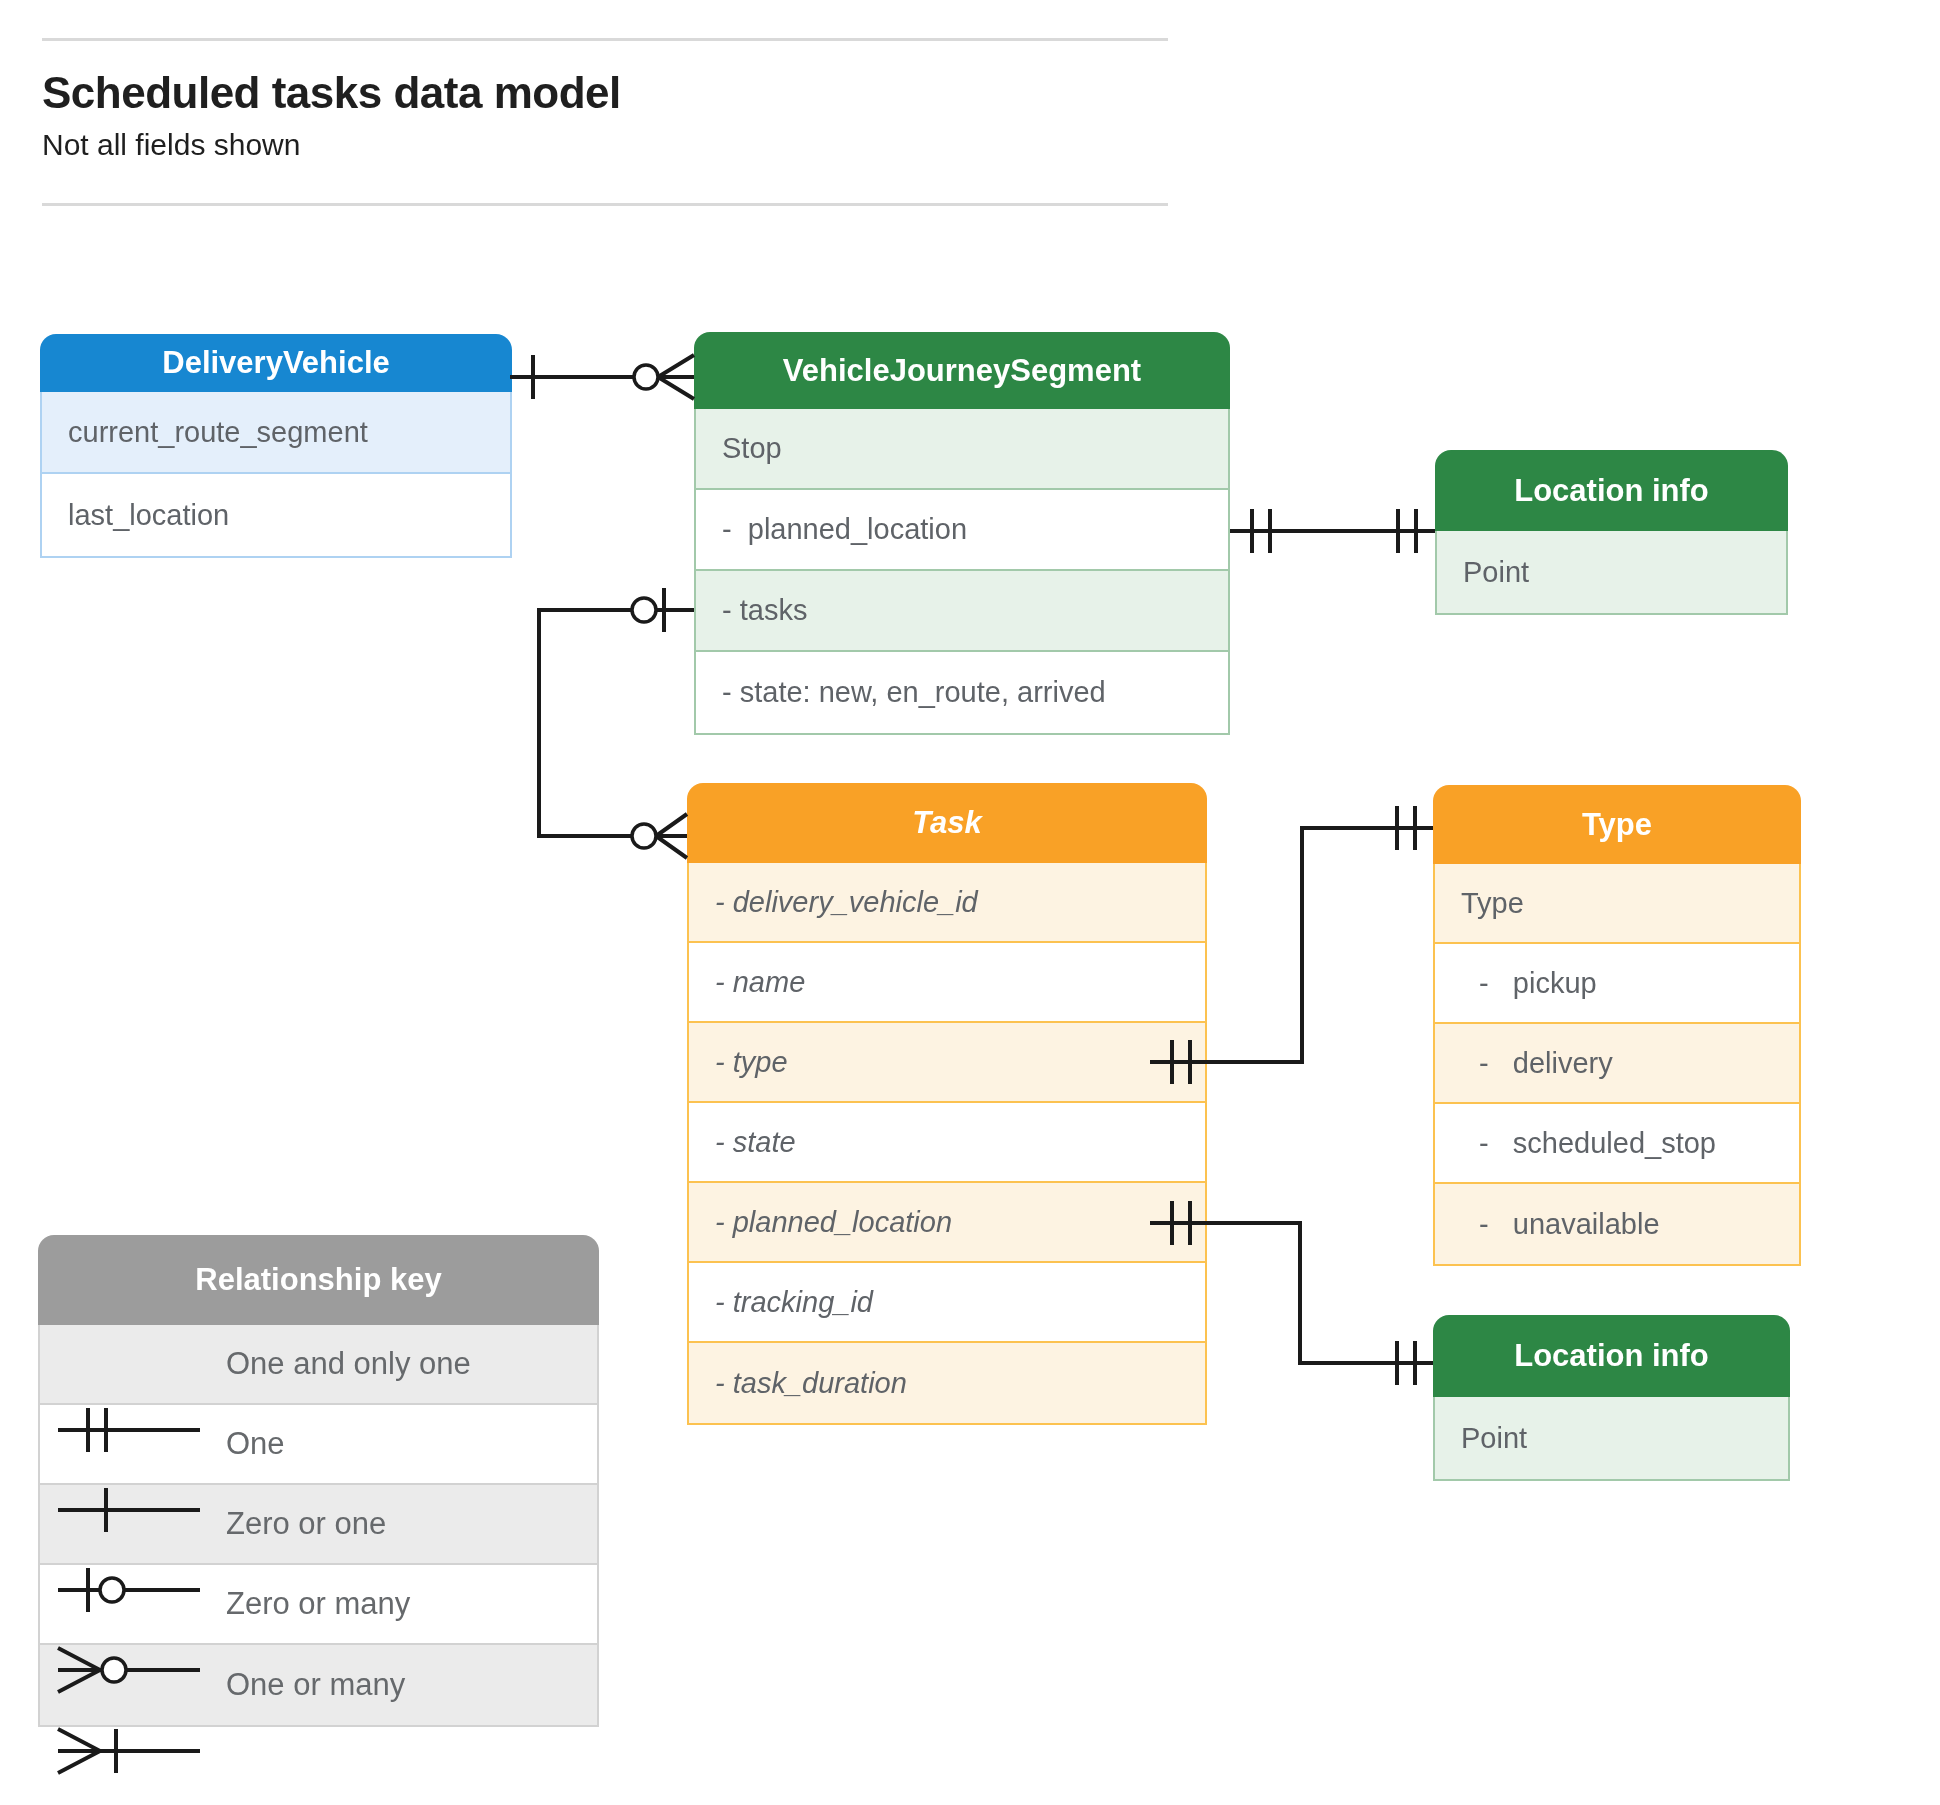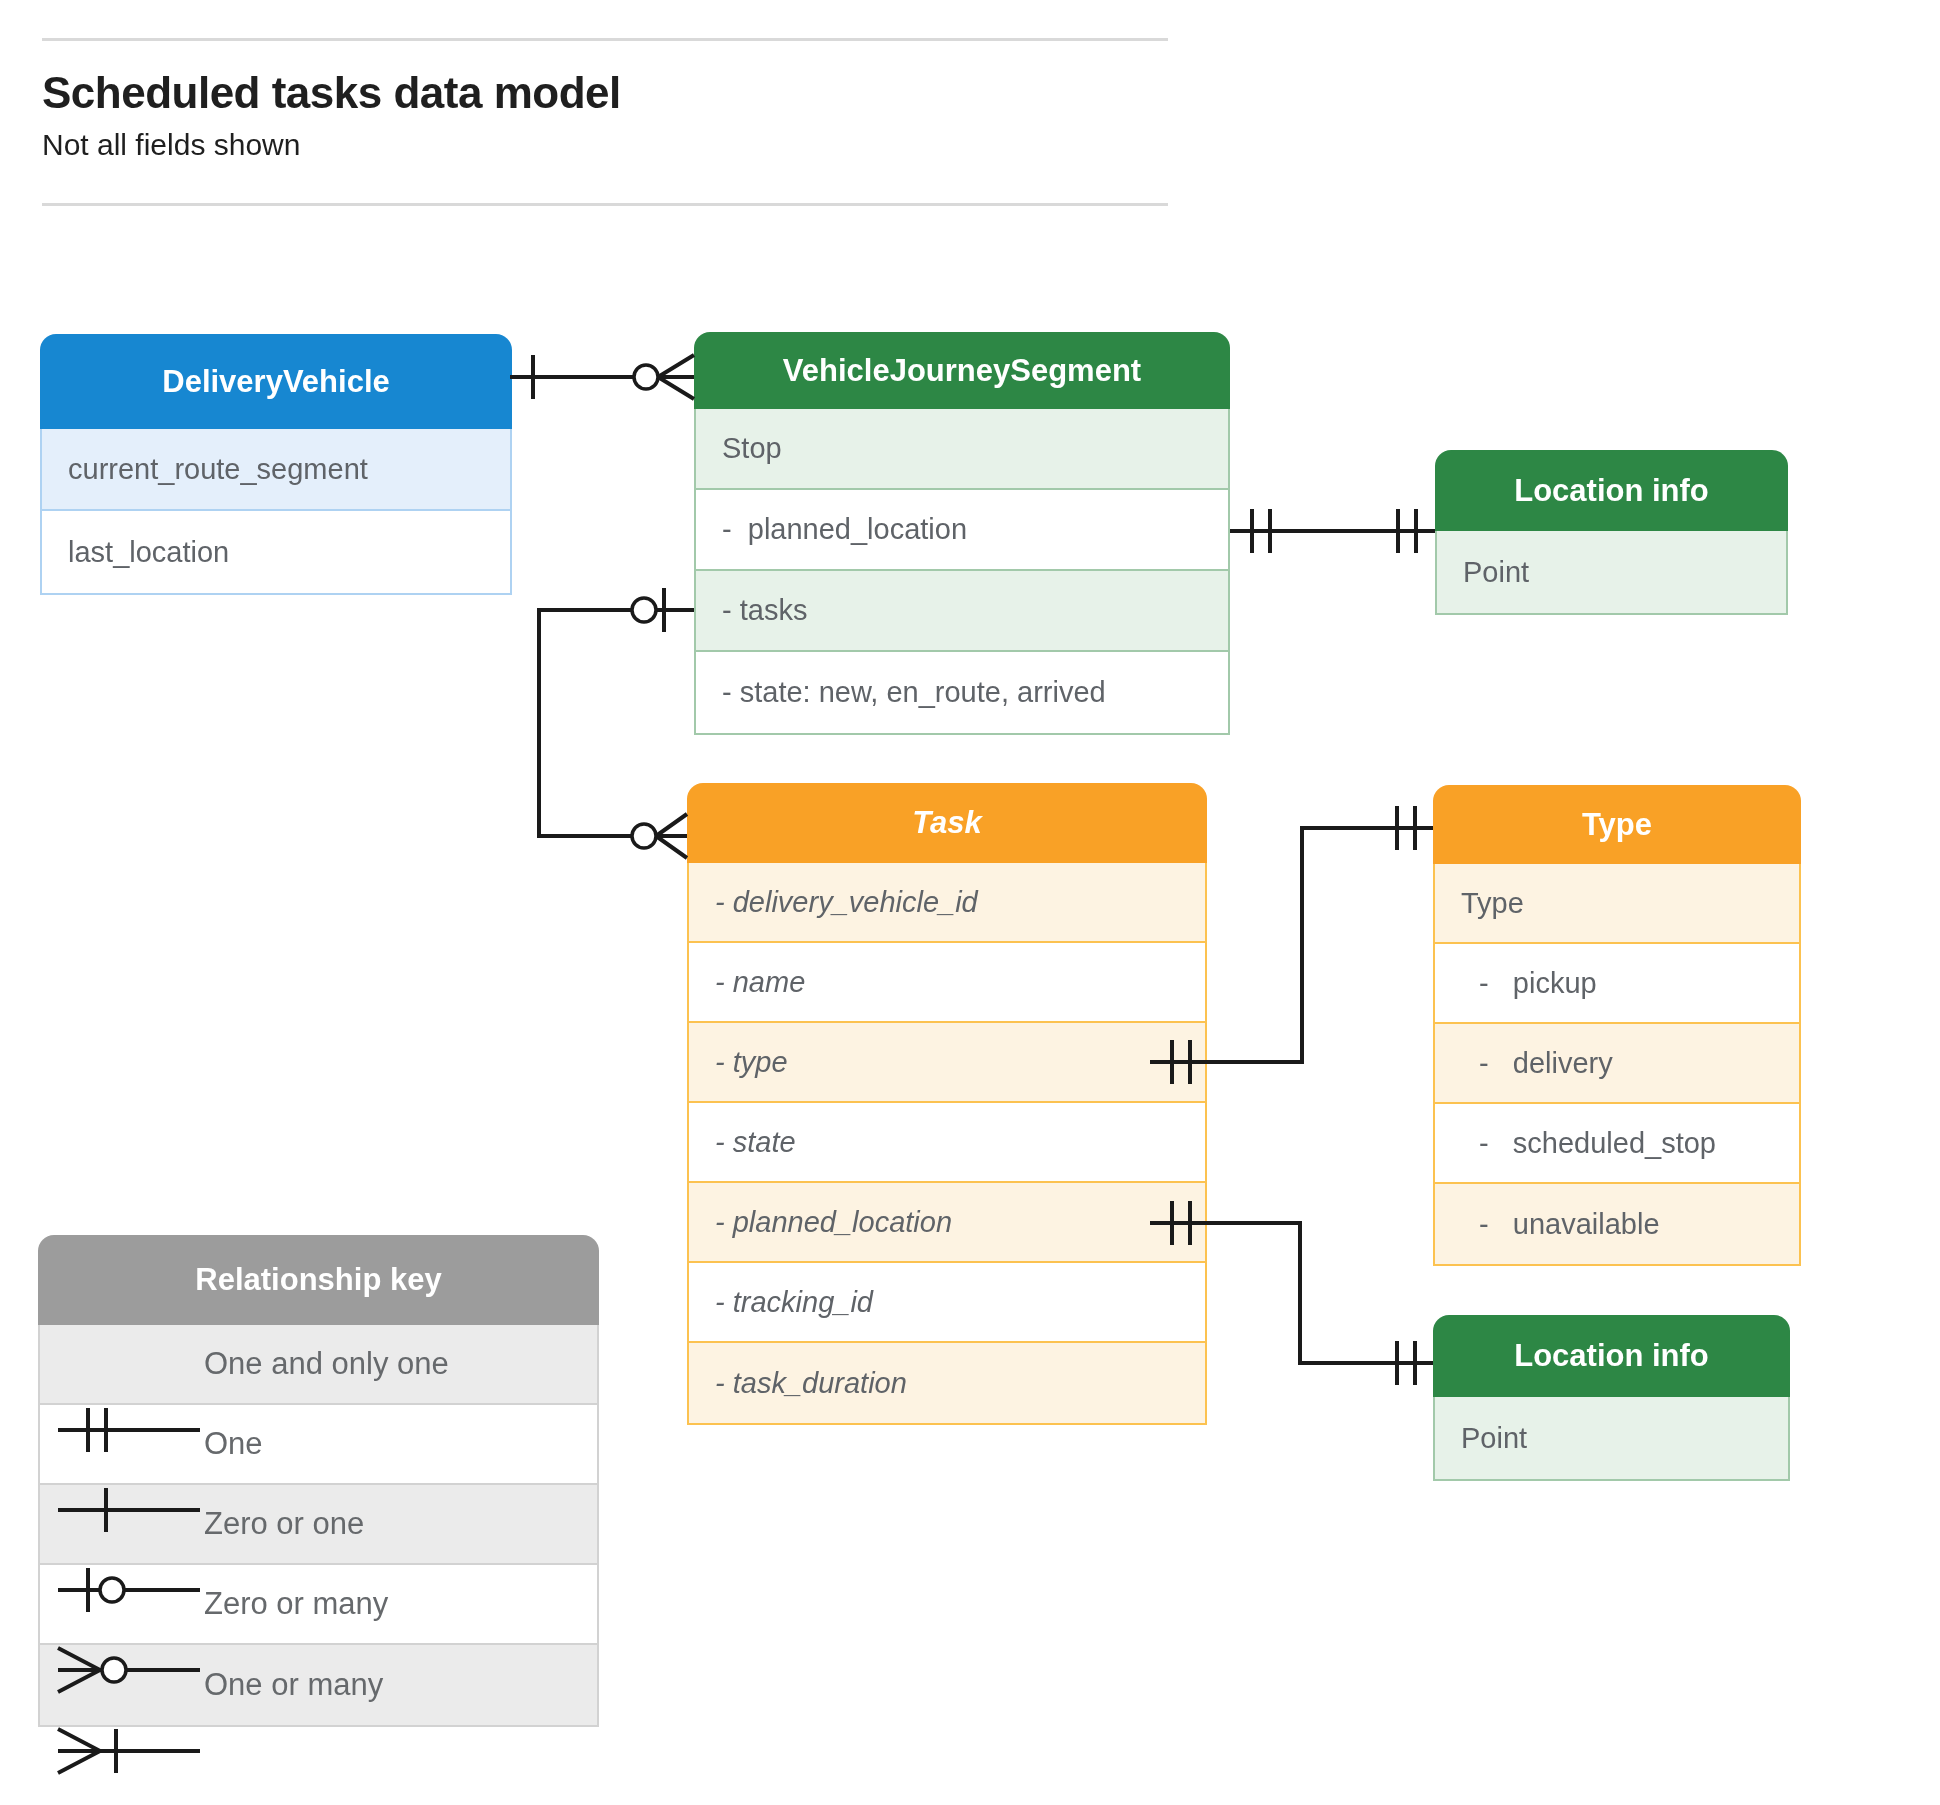--- a/index.html
+++ b/index.html
@@ -53,21 +53,21 @@
   .orange .e-row  {border-color:var(--orange-border,#fcc250);}
   .orange .e-row.tint{background:var(--orange-tint,#fdf3e2);}
 
   .gray .e-header{background:var(--gray-header,#9c9c9c);}
   .gray .e-body {border-color:var(--gray-border,#d2d2d2);}
   .gray .e-row  {border-color:var(--gray-border,#d2d2d2);}
   .gray .e-row.tint{background:var(--gray-tint,#ebebeb);}
 
   
   #t-delivery-vehicle{left:40px;top:334px;width:472px;}
-  #t-delivery-vehicle .e-header{height:95px;text-align:right;}
+  #t-delivery-vehicle .e-header{height:58px;text-align:right;}
   #t-delivery-vehicle .e-row{height:82px;}
 
   #t-vjs{left:694px;top:332px;width:536px;}
   #t-vjs .e-header{height:77px;}
   #t-vjs .e-row{height:81px;}
 
   #t-locinfo-top{left:1435px;top:450px;width:353px;}
   #t-locinfo-top .e-header{height:81px;}
   #t-locinfo-top .e-row{height:82px;}
 
@@ -79,21 +79,21 @@
   #t-type .e-header{height:79px;}
   #t-type .e-row{height:80px;}
 
   #t-locinfo-bottom{left:1433px;top:1315px;width:357px;}
   #t-locinfo-bottom .e-header{height:82px;}
   #t-locinfo-bottom .e-row{height:82px;}
 
   
   #t-key{left:38px;top:1235px;width:561px;}
   #t-key .e-header{height:90px;font-size:31px;}
-  #t-key .e-row{height:80px;padding-left:14px;}
+  #t-key .e-row{height:80px;padding-left:14px;gap:22px;}
   .key-label{font-size:31px;color:var(--legend-text,#66696c);white-space:normal;}
   .key-symbol{flex:0 0 150px;height:80px;}
   .key-symbol svg{display:block;}
 
   
   .connectors{position:absolute;left:0;top:0;z-index:3;pointer-events:none;}
   .connectors path, .connectors line{stroke:var(--line,#1a1a1a);stroke-width:4;fill:none;}
   .connectors circle{stroke:var(--line,#1a1a1a);stroke-width:3.5;fill:#ffffff;}
   .key-symbol line, .key-symbol path{stroke:var(--line,#1a1a1a);stroke-width:4;fill:none;}
   .key-symbol circle{stroke:var(--line,#1a1a1a);stroke-width:3.5;fill:#ffffff;}

